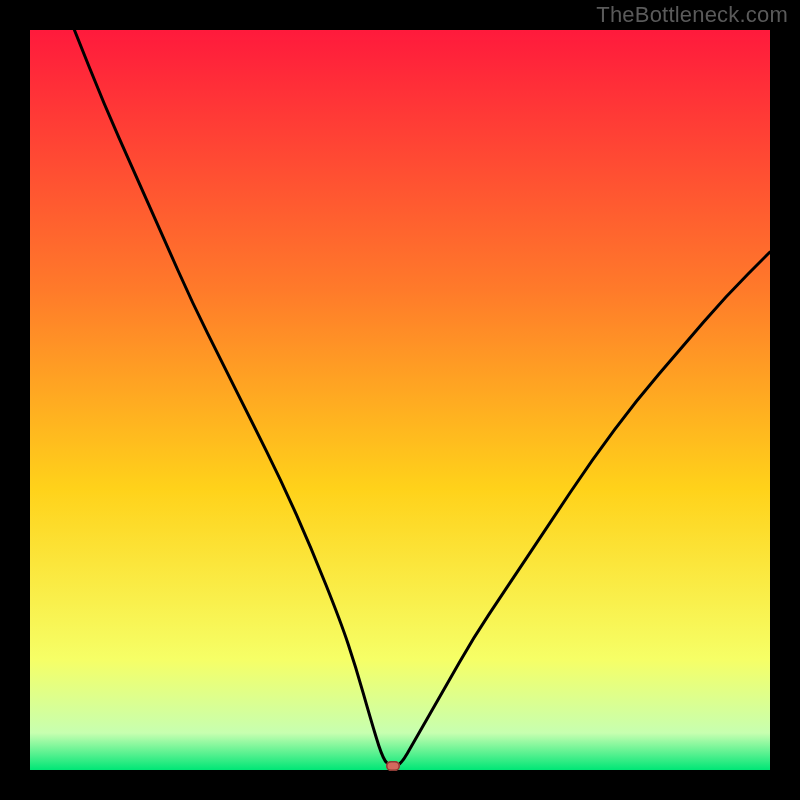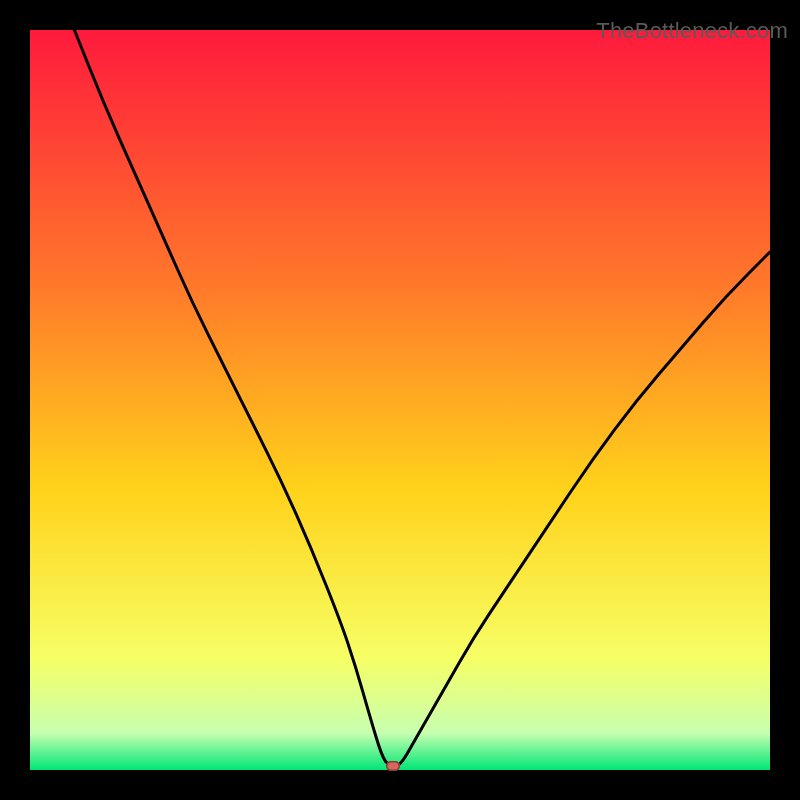--- a/index.html
+++ b/index.html
@@ -12,21 +12,21 @@
     overflow: hidden;
   }
   .frame {
     position: relative;
     width: 800px;
     height: 800px;
     background: #000;
   }
   .watermark {
     position: absolute;
-    top: 18px;
+    top: 2px;
     right: 12px;
     color: #5a5a5a;
     font-size: 22px;
     font-weight: 500;
     letter-spacing: 0.2px;
     z-index: 5;
   }
   .plot {
     position: absolute;
     left: 30px;

